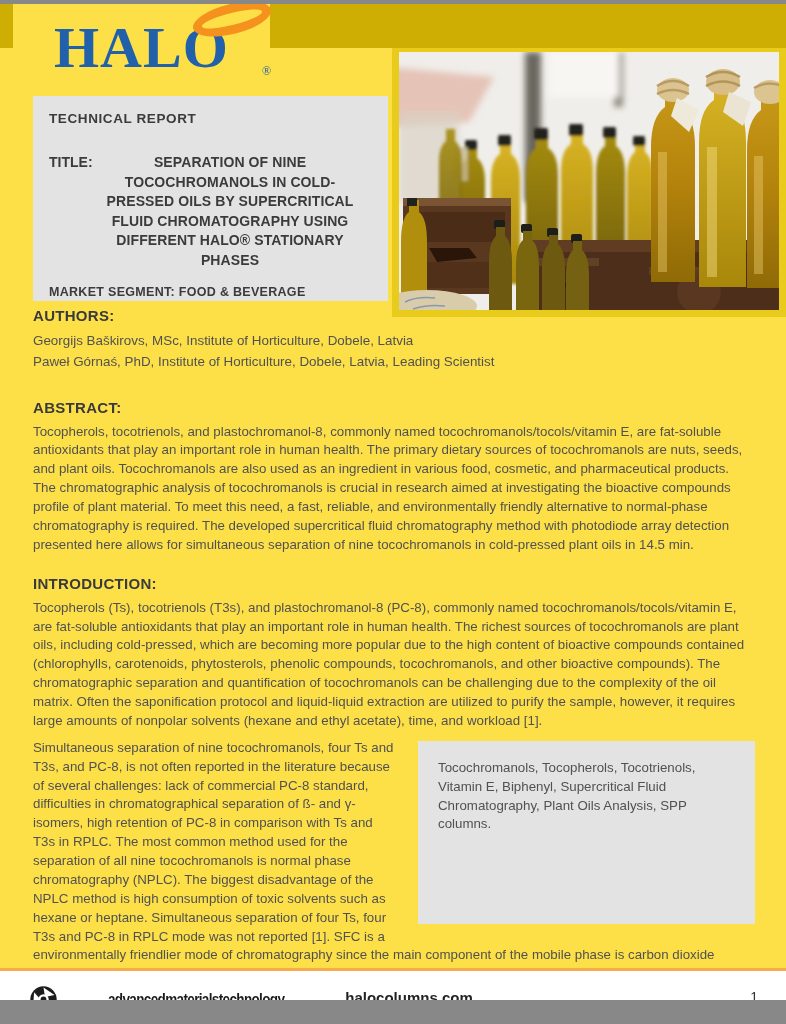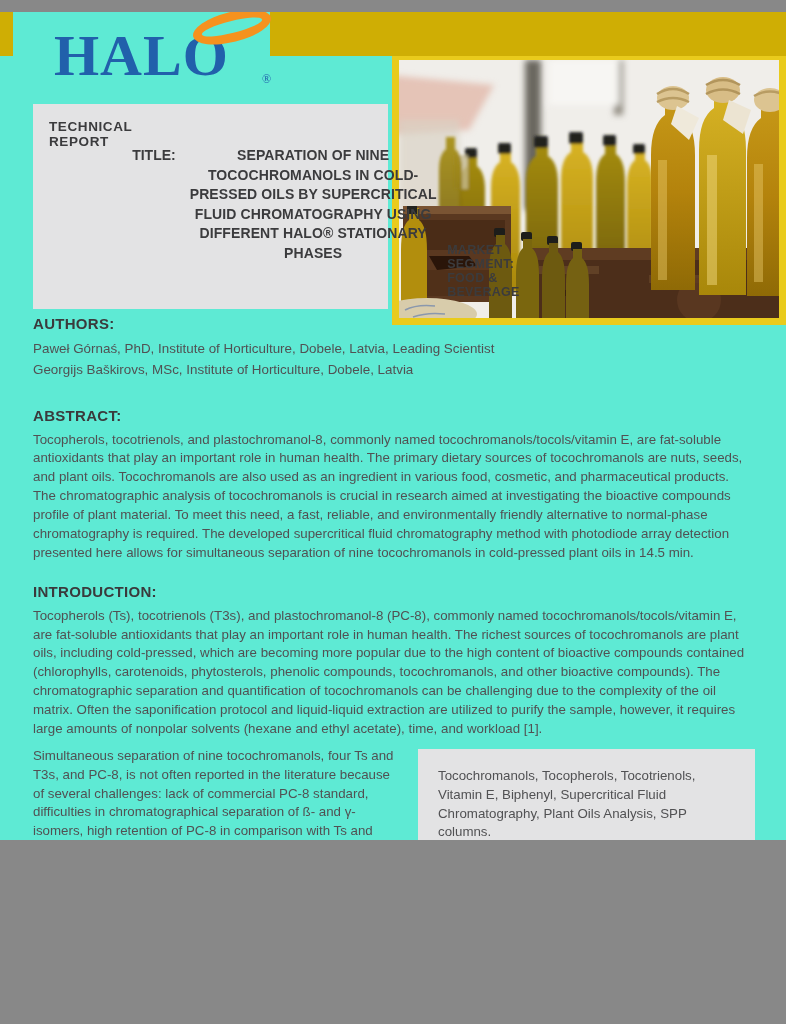--- a/index.html
+++ b/index.html
@@ -1,21 +1,21 @@
 <!DOCTYPE html>
 <html><head>
 <meta charset="utf-8">
 <style>
   * { margin: 0; padding: 0; box-sizing: border-box; }
   html,body { background: #888; }
   .page {
     position: relative;
-    width: 786px; height: 828px;
-    margin: 12px auto;
-    background: #5eead4;
+    width: 786px; height: 996px;
+    margin: 4px auto;
+    background: #fde047;
     overflow: hidden;
     font-family: "Liberation Sans", sans-serif;
     color: #515153;
   }
   
   .gold-square-left { position: absolute; left: 0; top: 0; width: 13px; height: 44px; background: #cfae04; }
   .gold-band-top { position: absolute; left: 270px; top: 0; width: 516px; height: 44px; background: #cfae04; }
   .logo { position: absolute; left: 54px; top: 4px; width: 230px; height: 84px; }
   .logo-text {
     font-family: "Liberation Serif", serif;
@@ -31,22 +31,22 @@
   .logo-reg { position: absolute; left: 208px; top: 56px; font-size: 12px; color: #2160ab; font-family: "Liberation Serif", serif; }
   
   .photo-frame {
     position: absolute; left: 392px; top: 44px; width: 394px; height: 269px;
     background: #e9cb1c; padding: 4px 7px 7px 7px;
   }
   .photo-frame svg { display: block; width: 380px; height: 258px; }
   
   .title-box {
     position: absolute; left: 33px; top: 92px; width: 355px; height: 205px;
-    background: #e3e3e4; padding: 15px 16px 10px 16px;
-    display: flex; 
+    background: #e3e3e4; padding: 15px 16px 2px 16px;
+    display: flex; flex-direction: column;
   }
   .report-type { font-size: 13.5px; font-weight: 700; letter-spacing: .6px; color: #3b3b3d; }
   .title-row { display: flex; margin-top: 27px; }
   .title-label { font-size: 14px; font-weight: 700; color: #3b3b3d; width: 47px; flex: 0 0 47px; line-height: 1.4; }
   .title-text { font-size: 14px; font-weight: 700; color: #3b3b3d; width: 268px; line-height: 1.4; letter-spacing: .1px; text-align: center; }
   .market-segment { margin-top: auto; font-size: 12.5px; font-weight: 700; letter-spacing: .3px; color: #3b3b3d; }
   
   .content { position: absolute; left: 33px; top: 303px; width: 722px; }
   h2.sec { font-size: 15px; font-weight: 700; color: #3a3a3c; letter-spacing: .3px; margin-bottom: 7px; }
   .authors-line { font-size: 13.4px; line-height: 1.55; color: #515153; }
@@ -212,22 +212,22 @@
       <div class="title-label">TITLE:</div>
       <div class="title-text">SEPARATION OF NINE TOCOCHROMANOLS IN COLD-PRESSED OILS BY SUPERCRITICAL FLUID CHROMATOGRAPHY USING DIFFERENT HALO® STATIONARY PHASES</div>
     </div>
     <div class="market-segment">MARKET SEGMENT: FOOD &amp; BEVERAGE</div>
   </div>
 
   <div class="content">
 
     <div class="block">
       <h2 class="sec">AUTHORS:</h2>
+      <div class="authors-line">Georgijs Baškirovs, MSc, Institute of Horticulture, Dobele, Latvia</div>
       <div class="authors-line">Paweł Górnaś, PhD, Institute of Horticulture, Dobele, Latvia, Leading Scientist</div>
-      <div class="authors-line">Georgijs Baškirovs, MSc, Institute of Horticulture, Dobele, Latvia</div>
     </div>
 
     <div class="block" style="margin-top:26px">
       <h2 class="sec">ABSTRACT:</h2>
       <p class="body-text">Tocopherols, tocotrienols, and plastochromanol-8, commonly named tocochromanols/tocols/vitamin E, are fat-soluble antioxidants that play an important role in human health. The primary dietary sources of tocochromanols are nuts, seeds, and plant oils. Tocochromanols are also used as an ingredient in various food, cosmetic, and pharmaceutical products. The chromatographic analysis of tocochromanols is crucial in research aimed at investigating the bioactive compounds profile of plant material. To meet this need, a fast, reliable, and environmentally friendly alternative to normal-phase chromatography is required. The developed supercritical fluid chromatography method with photodiode array detection presented here allows for simultaneous separation of nine tocochromanols in cold-pressed plant oils in 14.5 min.</p>
     </div>
 
     <div class="intro">
       <h2 class="sec">INTRODUCTION:</h2>
       <p class="body-text">Tocopherols (Ts), tocotrienols (T3s), and plastochromanol-8 (PC-8), commonly named tocochromanols/tocols/vitamin E, are fat-soluble antioxidants that play an important role in human health. The richest sources of tocochromanols are plant oils, including cold-pressed, which are becoming more popular due to the high content of bioactive compounds contained (chlorophylls, carotenoids, phytosterols, phenolic compounds, tocochromanols, and other bioactive compounds). The chromatographic separation and quantification of tocochromanols can be challenging due to the complexity of the oil matrix. Often the saponification protocol and liquid-liquid extraction are utilized to purify the sample, however, it requires large amounts of nonpolar solvents (hexane and ethyl acetate), time, and workload [1].</p>

